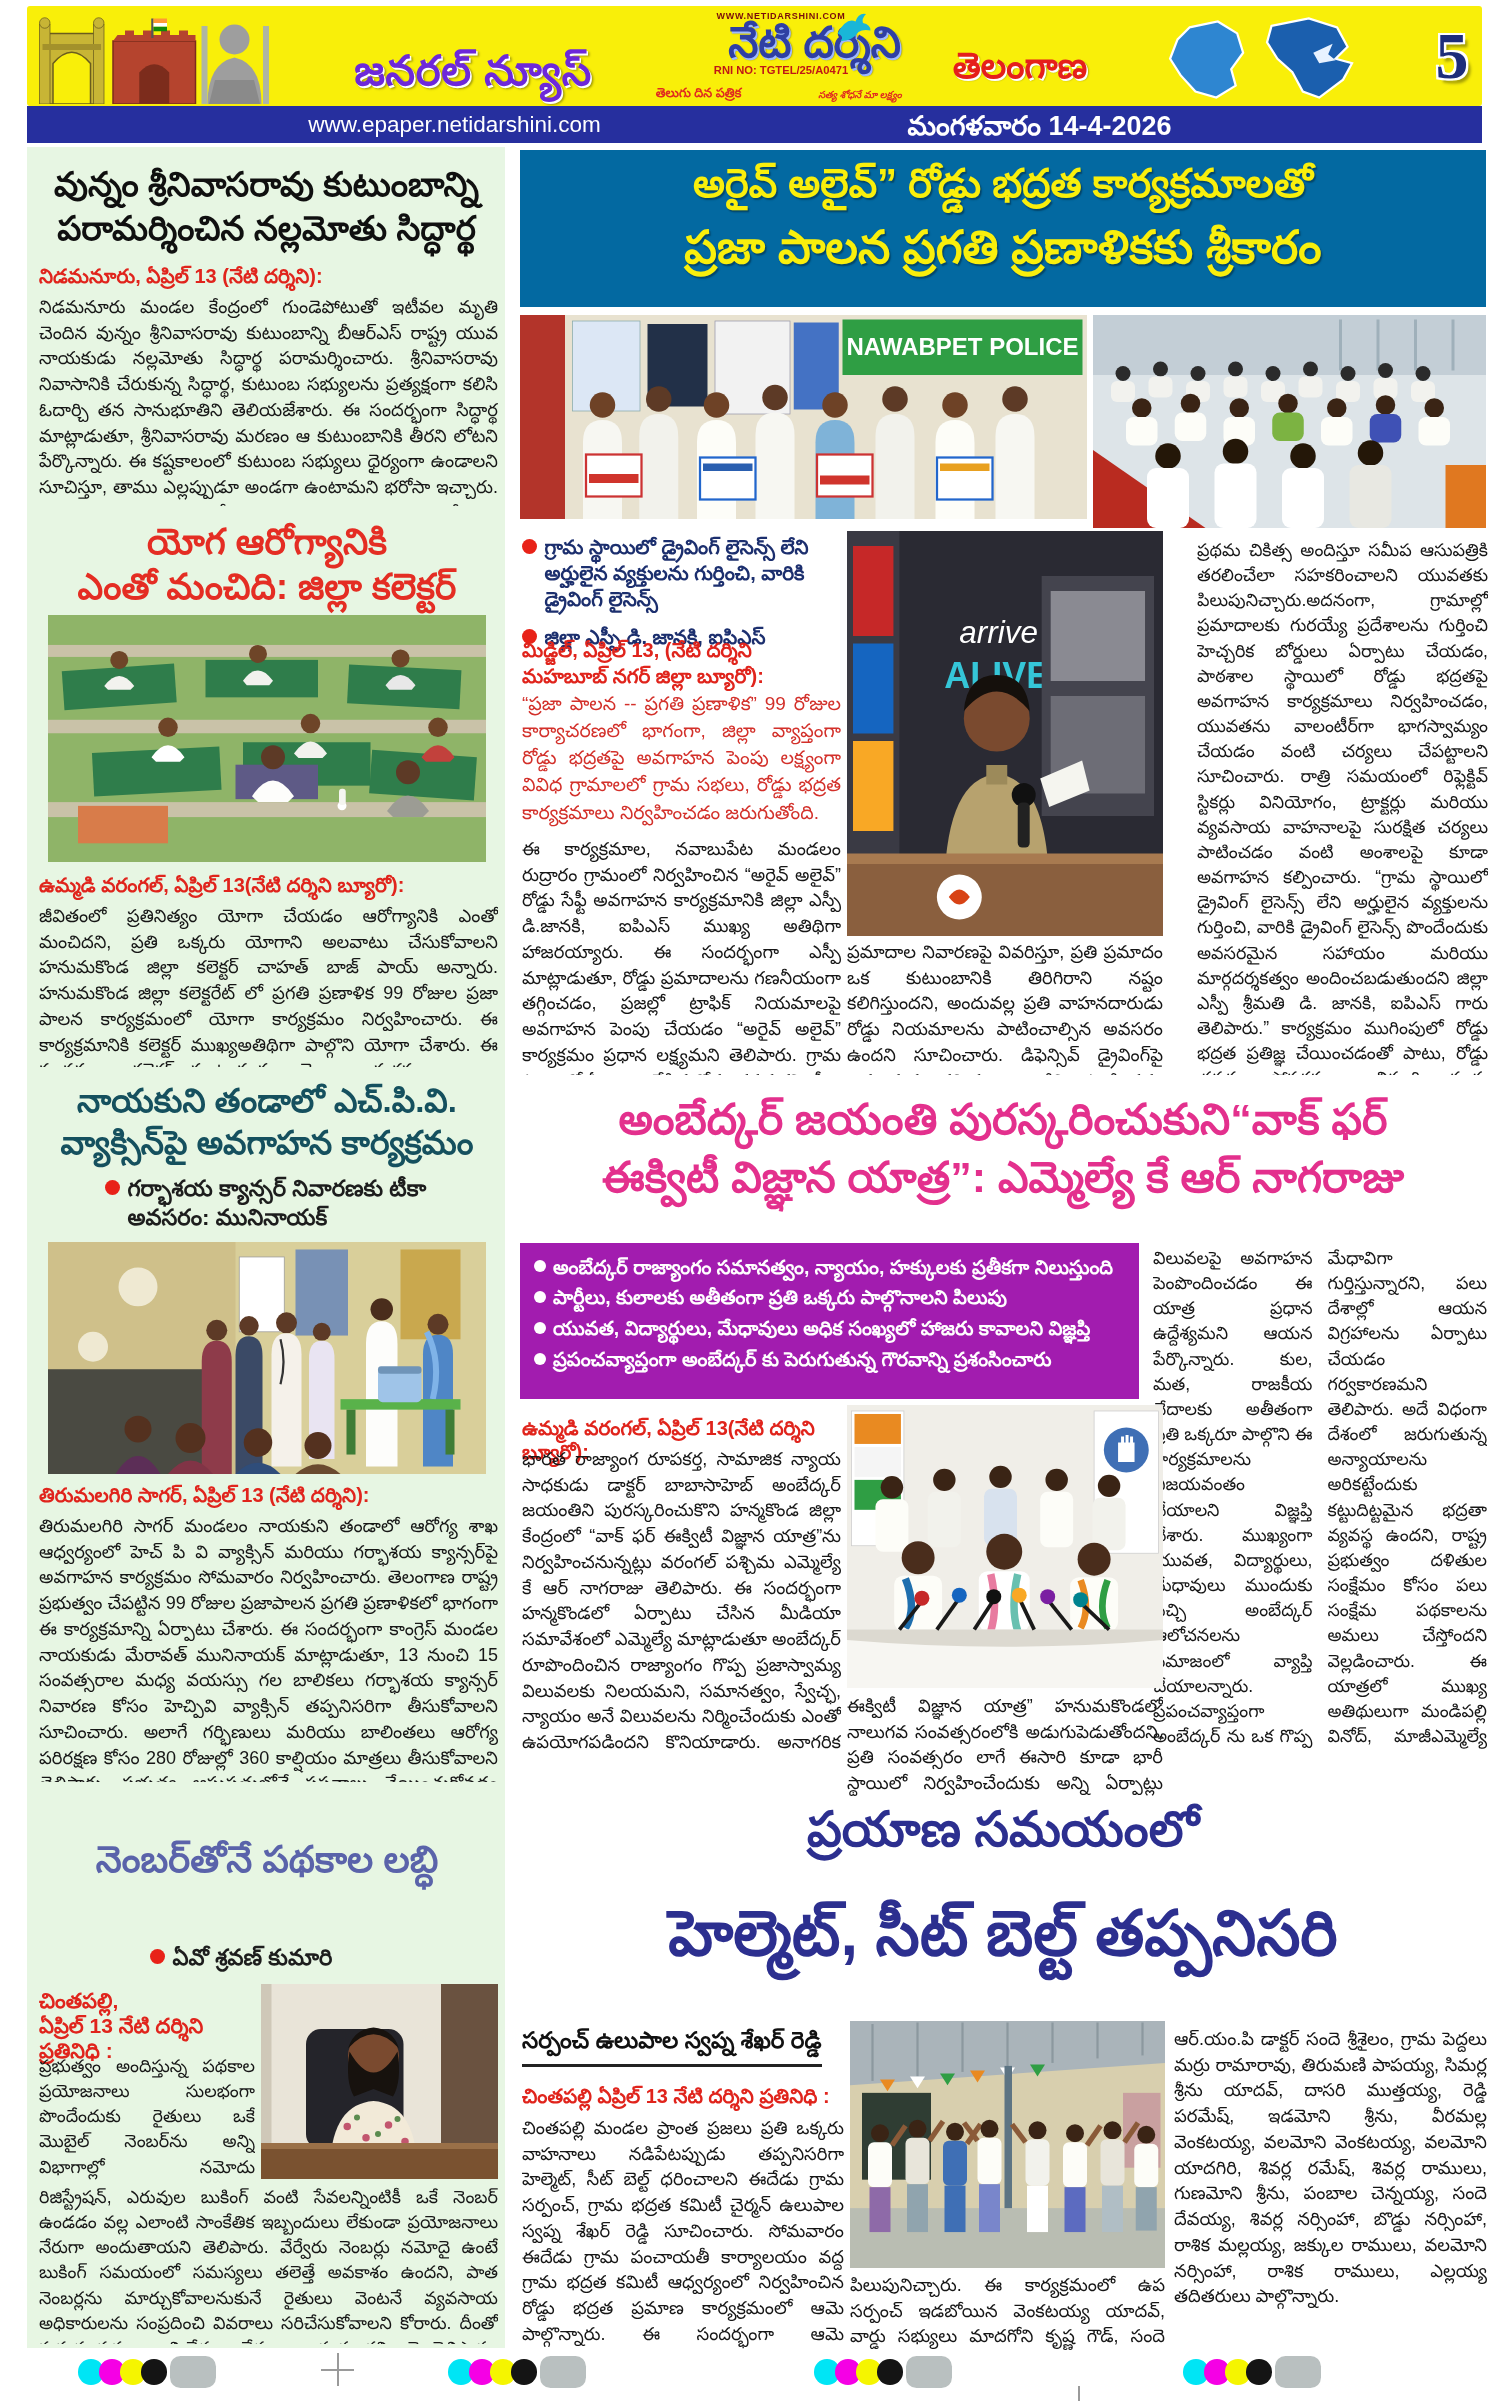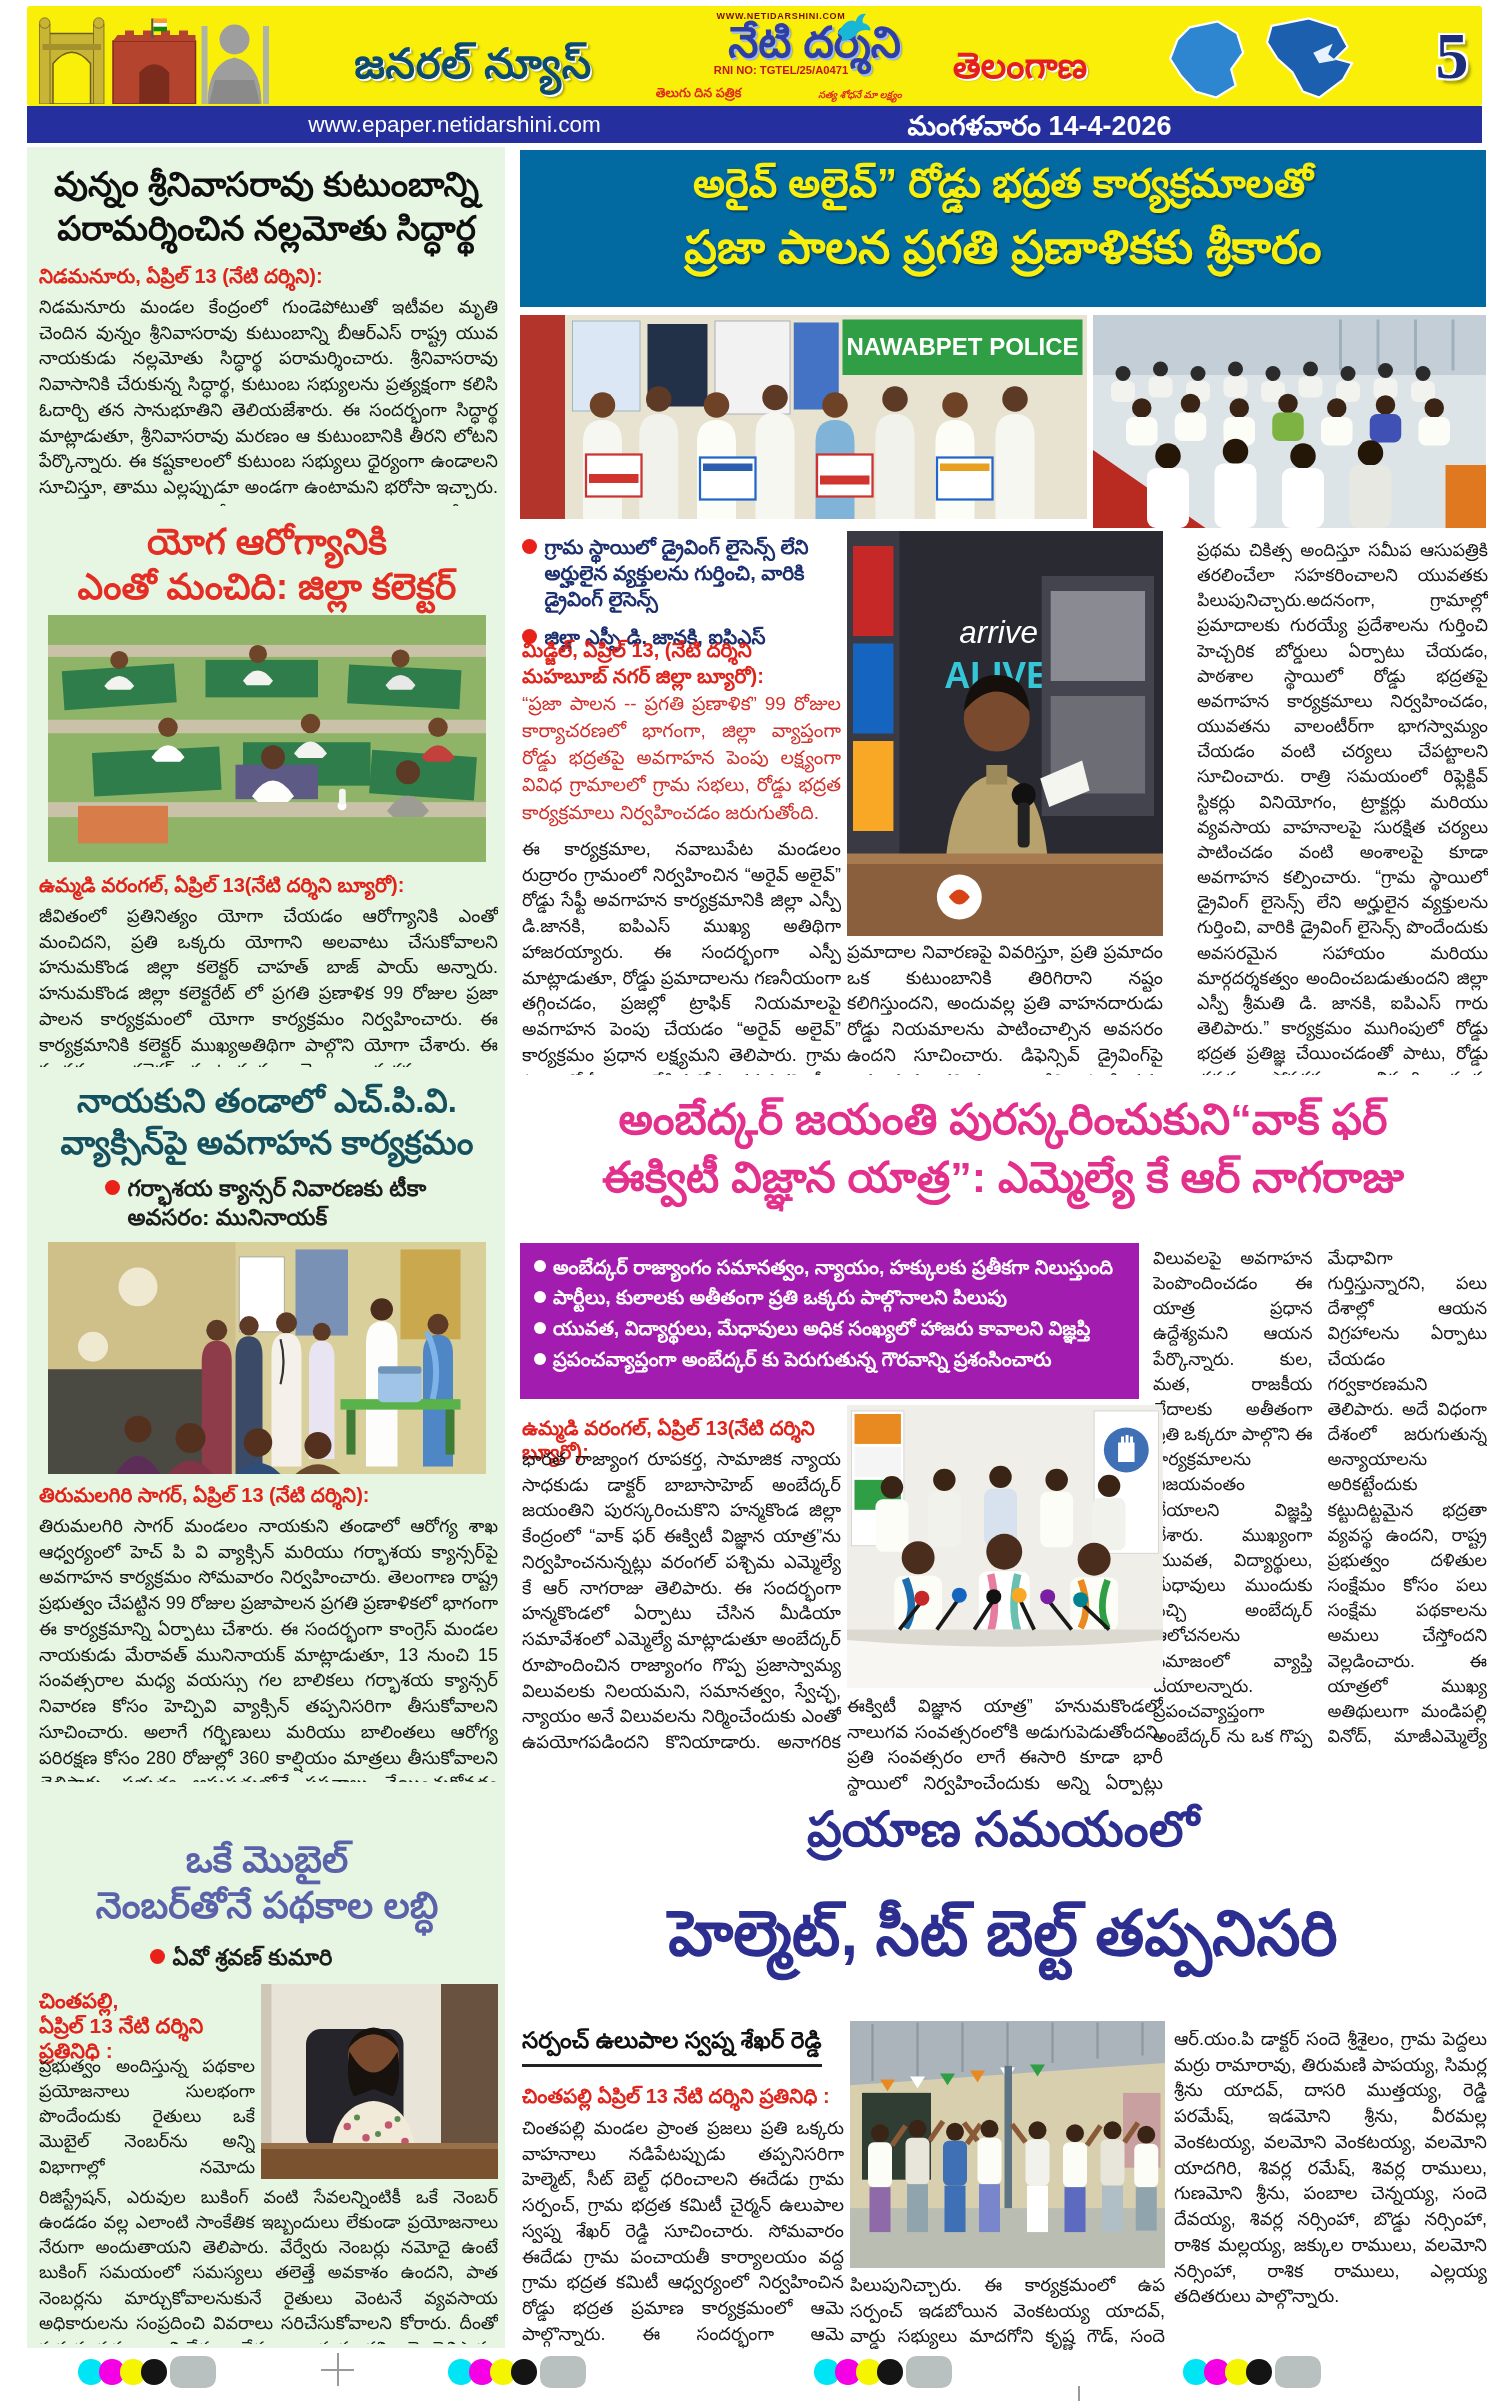--- a/index.html
+++ b/index.html
@@ -49,21 +49,21 @@
         <rect x="154" y="10" width="18" height="6" fill="#ff9933"></rect>
           <rect x="154" y="16" width="18" height="5" fill="#fff"></rect>
           <rect x="154" y="21" width="18" height="6" fill="#138808"></rect>
         <circle cx="262" cy="38" r="20" fill="#9e9e9e"></circle>
         <path d="M226 124 Q226 70 262 62 Q298 70 298 124 Z" fill="#9e9e9e"></path>
         <path d="M236 92 h52 l8 32 h-68 Z" fill="#8a8a8a"></path>
         <rect x="218" y="20" width="8" height="104" fill="#aeb5a5"></rect>
           <rect x="300" y="20" width="8" height="104" fill="#aeb5a5"></rect>
       </svg>
     </div>
-    <div class="abs hl-center" style="left:270px;top:34px;width:352px;height:57px;font-size:42px;color:#0c4a6e;text-shadow:1.5px 1.5px 0 #ffffff,3px 3px 2.2px rgba(0,0,0,0.35);letter-spacing:0.7px;">జనరల్ న్యూస్</div>
+    <div class="abs hl-center" style="left:270px;top:41px;width:352px;height:57px;font-size:42px;color:#6d28d9;text-shadow:1.5px 1.5px 0 #ffffff,3px 3px 2.2px rgba(0,0,0,0.35);letter-spacing:0.7px;">జనరల్ న్యూస్</div>
     <div class="abs" style="left:634px;top:4.5px;width:240px;height:96px;text-align:center;">
       <div style="font-size:9px;font-weight:bold;color:#7a0c0c;letter-spacing:0.7px;">WWW.NETIDARSHINI.COM</div>
       <div style="font-size:43px;font-weight:bold;color:#2f3fa3;text-shadow:1.5px 1.5px 0 #9fb9ff,2.2px 2.2px 1.5px rgba(0,0,0,0.3);line-height:1.0;text-align:right;">నేటి దర్శిని</div>
       <div style="font-size:11.2px;font-weight:bold;color:#c01616;">RNI NO: TGTEL/25/A0471</div>
       <div class="abs" style="left:-30px;top:75px;width:135px;font-size:12.7px;font-weight:bold;color:#e02a20;">తెలుగు దిన పత్రిక</div>
       <div class="abs" style="left:139px;top:78px;width:120px;font-size:9.7px;font-weight:bold;color:#e02a20;font-style:italic;">సత్య శోధనే మా లక్ష్యం</div>
       <div class="abs ph" style="left:172px;top:0px;width:39px;height:33px;">
         <svg viewBox="0 0 52 44">
             <path d="M6 30 Q18 8 30 14 Q34 2 44 4 Q38 10 40 16 Q50 18 50 26 Q40 24 34 28 Q26 40 10 40 Q16 34 6 30 Z" fill="#19b6d8"></path>
           </svg>
@@ -184,21 +184,20 @@
       <path d="M90 310 Q120 262 150 310 Z" fill="#5c2e57"></path>
         <path d="M160 310 Q190 274 220 310 Z" fill="#813446"></path>
         <path d="M250 310 Q280 280 310 310 Z" fill="#2f4d7a"></path>
         <path d="M330 310 Q360 284 390 310 Z" fill="#6a4a2f"></path>
     </svg>
   </div>
   <div class="abs dateline" style="left:39px;top:1483px;width:459px;height:27px;">తిరుమలగిరి సాగర్, ఏప్రిల్ 13 (నేటి దర్శిని):</div>
   <div class="abs jtext" style="left:39px;top:1514px;width:459px;height:268px;">తిరుమలగిరి సాగర్ మండలం నాయకుని తండాలో ఆరోగ్య శాఖ ఆధ్వర్యంలో హెచ్ పి వి వ్యాక్సిన్ మరియు గర్భాశయ క్యాన్సర్‌పై అవగాహన కార్యక్రమం సోమవారం నిర్వహించారు. తెలంగాణ రాష్ట్ర ప్రభుత్వం చేపట్టిన 99 రోజుల ప్రజాపాలన ప్రగతి ప్రణాళికలో భాగంగా ఈ కార్యక్రమాన్ని ఏర్పాటు చేశారు. ఈ సందర్భంగా కాంగ్రెస్ మండల నాయకుడు మేరావత్ మునినాయక్ మాట్లాడుతూ, 13 నుంచి 15 సంవత్సరాల మధ్య వయస్సు గల బాలికలు గర్భాశయ క్యాన్సర్ నివారణ కోసం హెచ్పివి వ్యాక్సిన్ తప్పనిసరిగా తీసుకోవాలని సూచించారు. అలాగే గర్భిణులు మరియు బాలింతలు ఆరోగ్య పరిరక్షణ కోసం 280 రోజుల్లో 360 కాల్షియం మాత్రలు తీసుకోవాలని తెలిపారు. ప్రభుత్వ ఆసుపత్రుల్లోనే ప్రసవాలు చేయించుకోవడం ద్వారా అనవసర ఖర్చులను తగ్గించుకోవచ్చని, మెరుగైన వైద్య సేవలు పొందవచ్చని ఆయన పేర్కొన్నారు. వడదెబ్బల నివారణ కోసం కార్యక్రమంలో పాల్గొన్న ప్రతి ఒక్కరికి ఓ.ఆర్.ఎస్ ప్యాకెట్లు పంపిణీ చేశారు. ఈ కార్యక్రమంలో డాక్టర్ స్టెఫి, ఏఎన్ఎం ప్రమీల, ఆశా వర్కర్ విజయ, అంగన్‌వాడీ టీచర్ విజయ, నాట్కో వాలంటీర్ నాగేశ్వరి, గర్భిణులు, బాలింతలు తదితరులు పాల్గొన్నారు</div>
 
   <div class="abs hl-center" style="left:60px;top:1837px;width:414px;height:97px;font-size:37px;color:#5a63aa;line-height:1.25;">
-    <div>ఒకే మొబైల్</div>
     <div>నెంబర్‌తోనే పథకాల లబ్ధి</div>
   </div>
   <div class="abs bullet-row" style="left:150px;top:1945px;width:247px;height:30px;">
     <span class="dot" style="margin-top:3.7px;"></span>
     <span style="font-size:22.5px;font-weight:bold;color:#1d1d1d;">ఏవో శ్రవణ్ కుమారి</span>
   </div>
   <div class="abs dateline" style="left:39px;top:1988px;width:225px;height:60px;font-size:21px;">
     <div>చింతపల్లి,</div>
     <div>ఏప్రిల్ 13 నేటి దర్శిని ప్రతినిధి :</div>
   </div>

